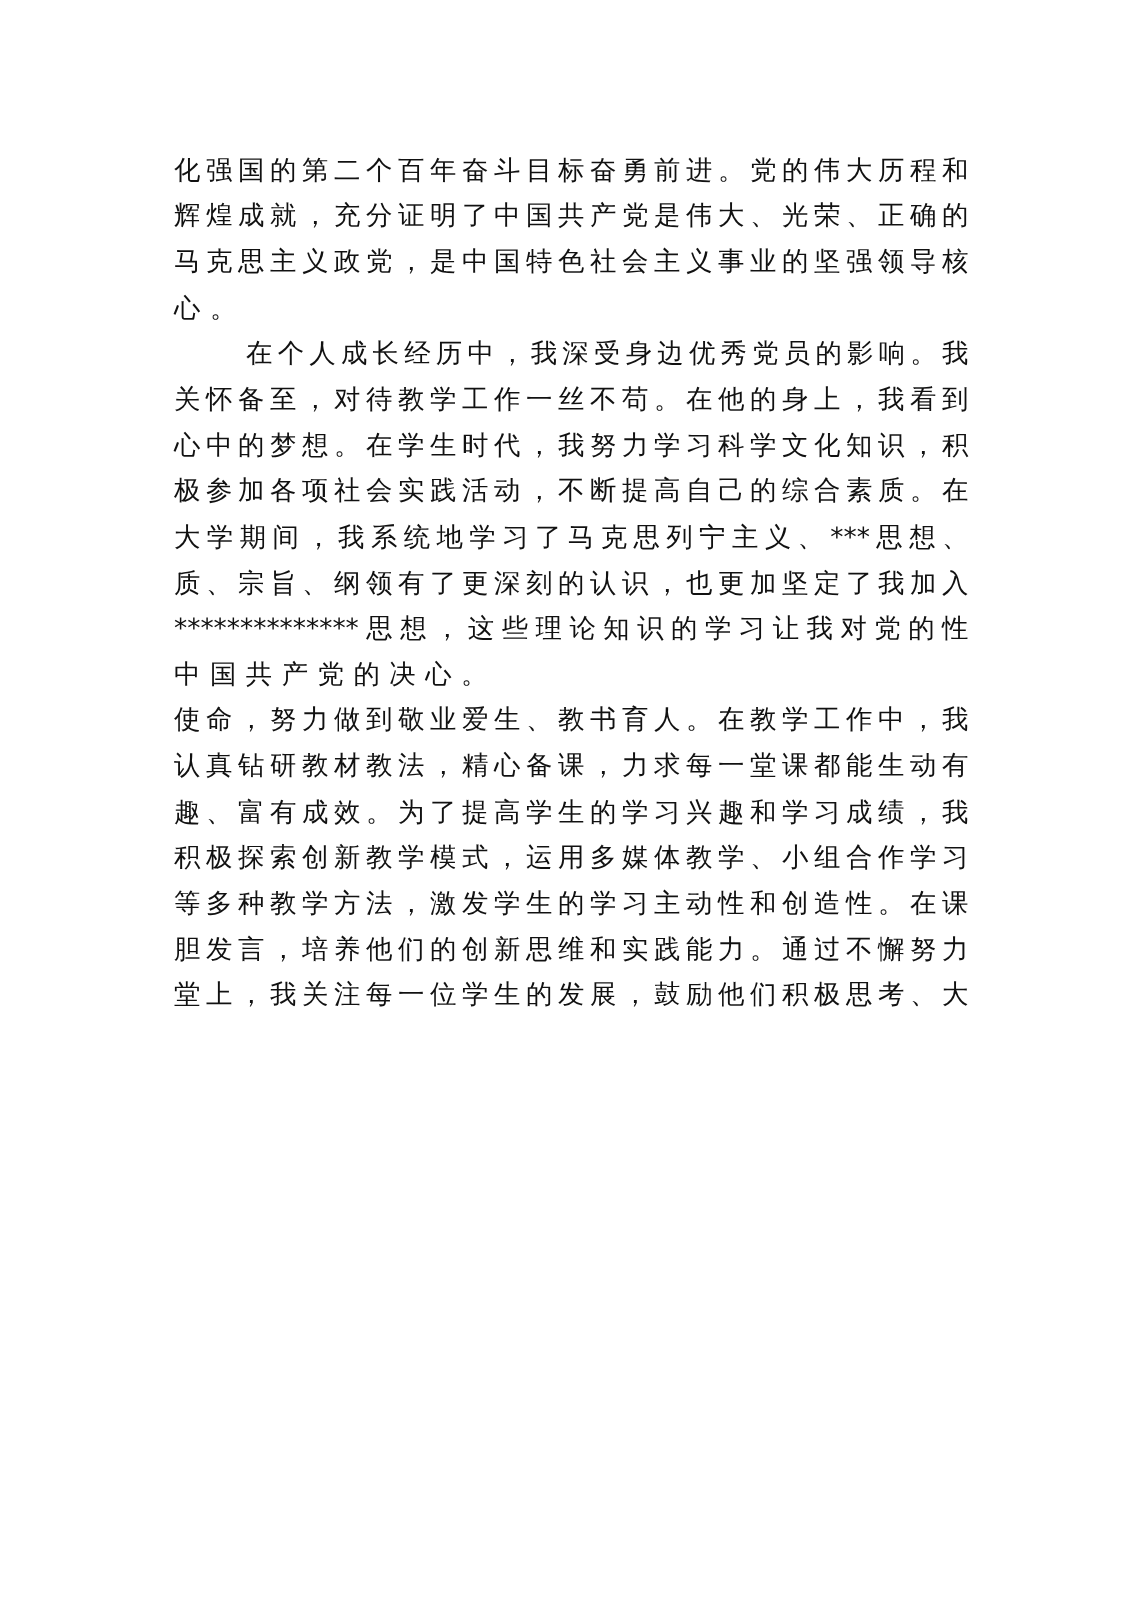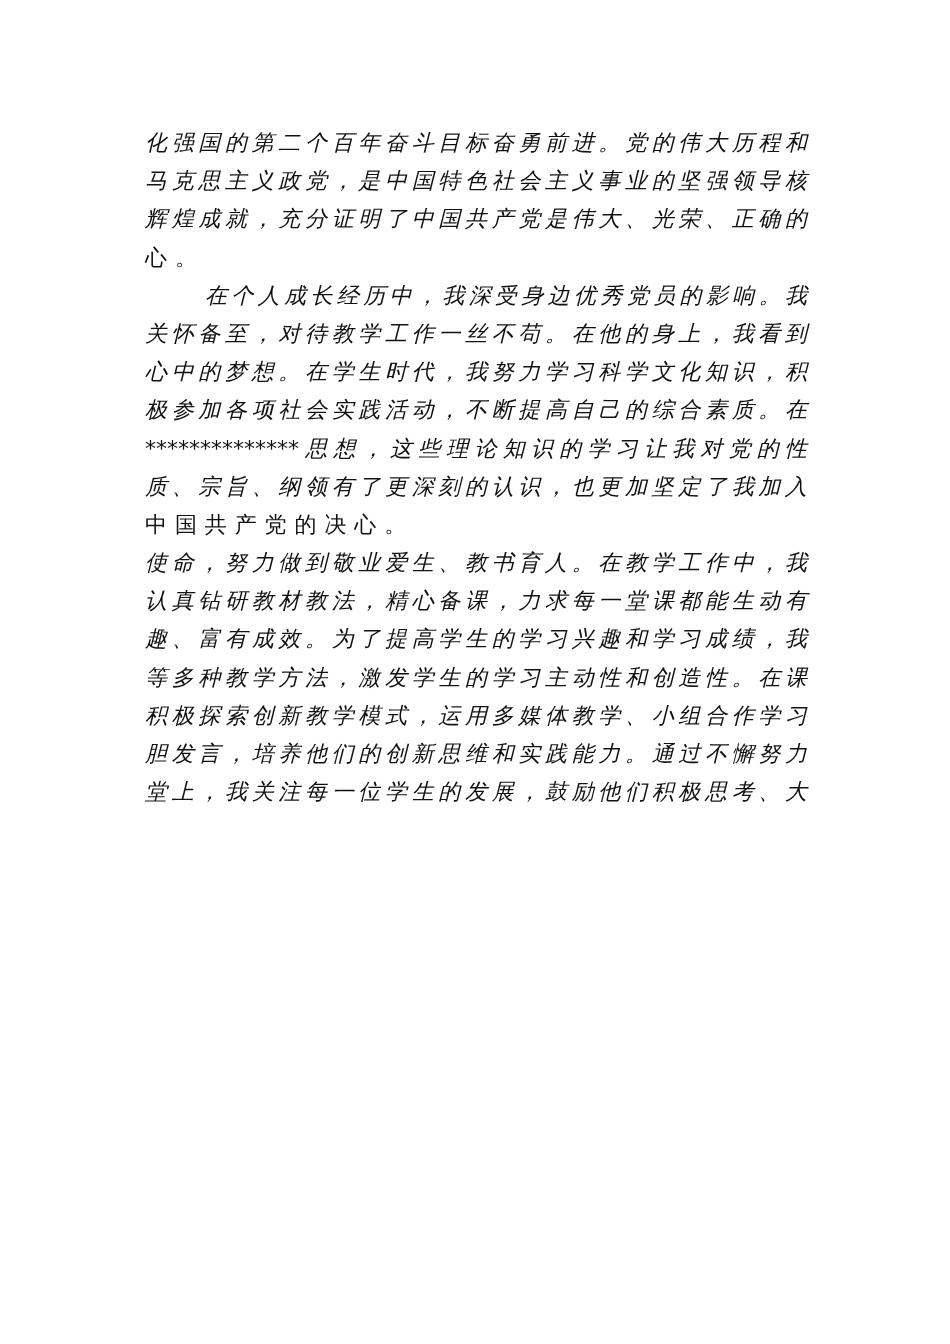--- a/index.html
+++ b/index.html
@@ -26,50 +26,50 @@
       line-height: 38.2px;
       font-size: 22px;
       white-space: nowrap;
       letter-spacing: 7.9px;
       overflow: visible;
     }
     .line.justify {
       text-align: justify;
       text-align-last: justify;
       letter-spacing: 0;
-      font-style: italic;
     }
     .line.indent {
       padding-left: 60px;
     }
   </style>
 </head>
 <body>
 
 <div class="page">
 
   <div>
     <div class="line justify">化​强​国​的​第​二​个​百​年​奋​斗​目​标​奋​勇​前​进​。​党​的​伟​大​历​程​和</div>
+    <div class="line justify">辉​煌​成​就​，​充​分​证​明​了​中​国​共​产​党​是​伟​大​、​光​荣​、​正​确​的</div>
     <div class="line justify">马​克​思​主​义​政​党​，​是​中​国​特​色​社​会​主​义​事​业​的​坚​强​领​导​核</div>
-    <div class="line justify">辉​煌​成​就​，​充​分​证​明​了​中​国​共​产​党​是​伟​大​、​光​荣​、​正​确​的</div>
     <div class="line">心。</div>
   </div>
 
   <div>
     <div class="line justify indent">在​个​人​成​长​经​历​中​，​我​深​受​身​边​优​秀​党​员​的​影​响​。​我</div>
     <div class="line justify">关​怀​备​至​，​对​待​教​学​工​作​一​丝​不​苟​。​在​他​的​身​上​，​我​看​到</div>
     <div class="line justify">心​中​的​梦​想​。​在​学​生​时​代​，​我​努​力​学​习​科​学​文​化​知​识​，​积</div>
     <div class="line justify">极​参​加​各​项​社​会​实​践​活​动​，​不​断​提​高​自​己​的​综​合​素​质​。​在</div>
+    <div class="line justify">大​学​期​间​，​我​系​统​地​学​习​了​马​克​思​列​宁​主​义​、​*​*​*​思​想​、</div>
+    <div class="line justify">质​、​宗​旨​、​纲​领​有​了​更​深​刻​的​认​识​，​也​更​加​坚​定​了​我​加​入</div>
     <div class="line justify">*​*​*​*​*​*​*​*​*​*​*​*​*​*​思​想​，​这​些​理​论​知​识​的​学​习​让​我​对​党​的​性</div>
-    <div class="line justify">质​、​宗​旨​、​纲​领​有​了​更​深​刻​的​认​识​，​也​更​加​坚​定​了​我​加​入</div>
     <div class="line">中国共产党的决心。</div>
   </div>
 
   <div>
     <div class="line justify">使​命​，​努​力​做​到​敬​业​爱​生​、​教​书​育​人​。​在​教​学​工​作​中​，​我</div>
     <div class="line justify">认​真​钻​研​教​材​教​法​，​精​心​备​课​，​力​求​每​一​堂​课​都​能​生​动​有</div>
     <div class="line justify">趣​、​富​有​成​效​。​为​了​提​高​学​生​的​学​习​兴​趣​和​学​习​成​绩​，​我</div>
+    <div class="line justify">积​极​探​索​创​新​教​学​模​式​，​运​用​多​媒​体​教​学​、​小​组​合​作​学​习</div>
     <div class="line justify">等​多​种​教​学​方​法​，​激​发​学​生​的​学​习​主​动​性​和​创​造​性​。​在​课</div>
-    <div class="line justify">积​极​探​索​创​新​教​学​模​式​，​运​用​多​媒​体​教​学​、​小​组​合​作​学​习</div>
     <div class="line justify">胆​发​言​，​培​养​他​们​的​创​新​思​维​和​实​践​能​力​。​通​过​不​懈​努​力</div>
     <div class="line justify">堂​上​，​我​关​注​每​一​位​学​生​的​发​展​，​鼓​励​他​们​积​极​思​考​、​大</div>
   </div>
 </div>
 
 </body></html>

